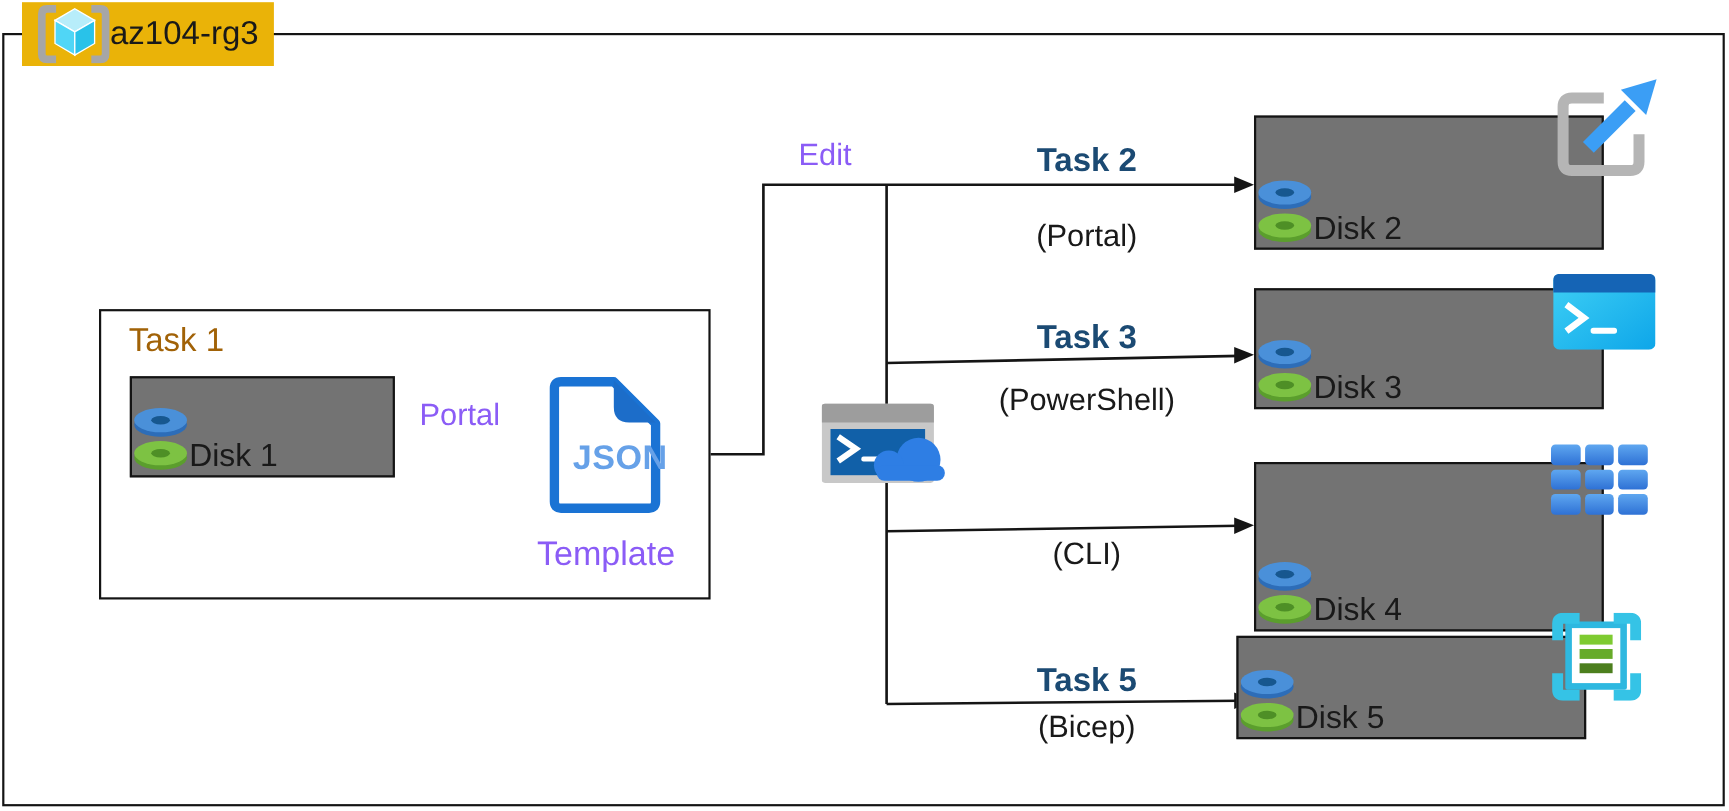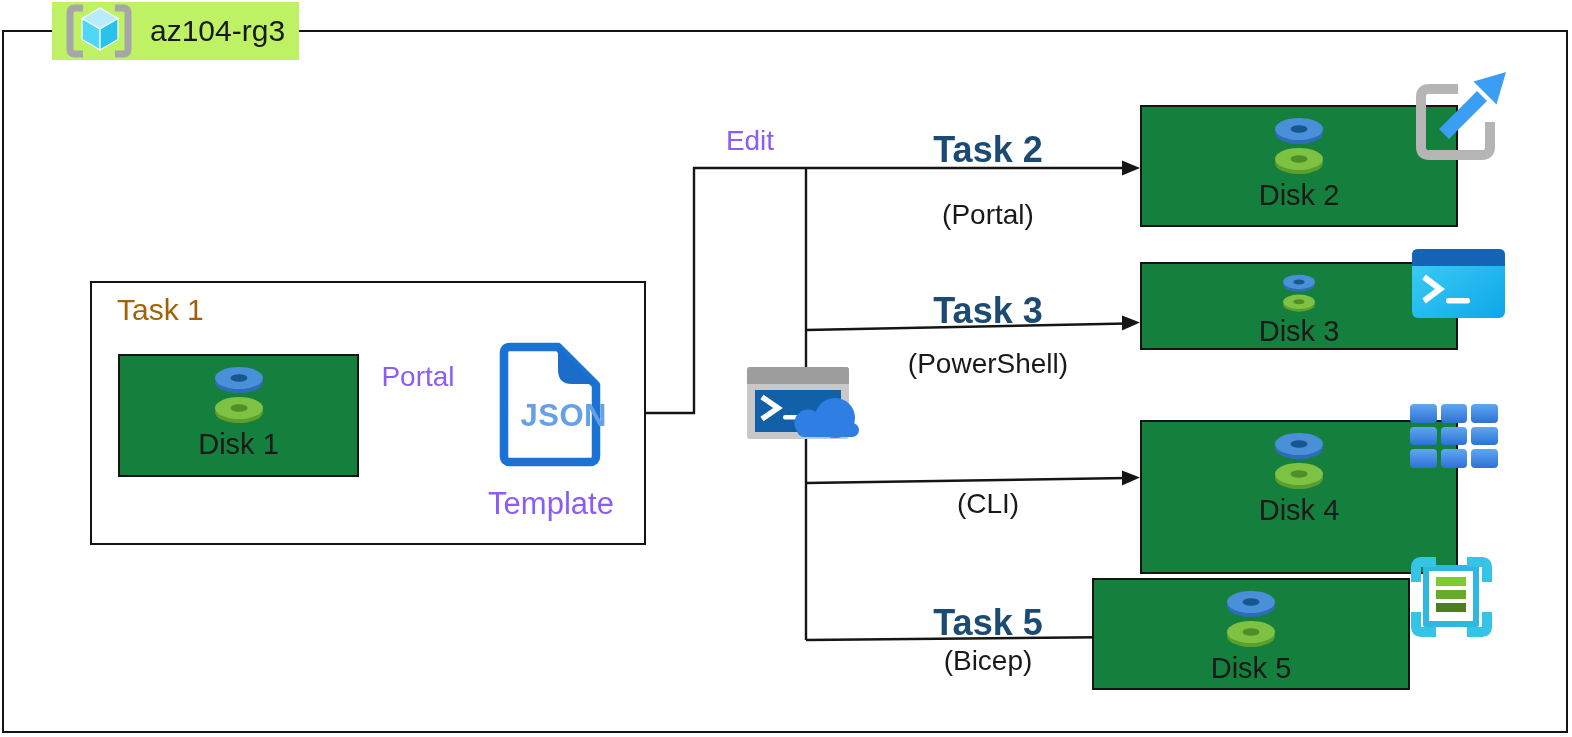--- a/index.html
+++ b/index.html
@@ -3,46 +3,46 @@
 <meta charset="utf-8">
 <style>
   * { margin:0; padding:0; box-sizing:border-box; }
   html,body { background:#ffffff; }
   body { font-family:"Liberation Sans", sans-serif; color:#191919; }
   #canvas { position:relative; width:1572px; height:737px; background:#fff; overflow:hidden; }
   .abs { position:absolute; }
 
   .outer-border { left:2px; top:30px; width:1566px; height:703px; border:2.5px solid #141414; }
 
-  .rg-header { left:52px; top:2px; height:58px; background:#bef264; display:flex; align-items:center; gap:18px; padding:0 14px; }
+  .rg-header { left:20px; top:2px; height:58px; background:#eab308; display:flex; align-items:center; padding:0 14px; }
   .rg-label { font-size:30px; color:#191919; }
 
   svg.connectors { left:0; top:0; width:1572px; height:737px; }
   svg.connectors path, svg.connectors line { stroke:#151515; stroke-width:2.4px; fill:none; }
   svg.connectors polygon { fill:#151515; }
 
   .task1-box { left:90px; top:281px; width:556px; height:264px; background:#fff; border:2.5px solid #141414; }
   .task1-title { left:117px; top:293px; font-size:30px; font-weight:normal; color:#a16207; }
 
-  .disk-box { background:#15803d; border:2.5px solid #141414; display:flex; flex-direction:column; align-items:center; }
-  .disk-box-1 { left:118px; top:342px; width:241px; height:123px; border-width:2px;margin-top:12px; }
+  .disk-box { background:#737373; border:2.5px solid #141414; display:flex; flex-direction:row; align-items:flex-end; }
+  .disk-box-1 { left:118px; top:342px; width:241px; height:92px; border-width:2px; }
   .disk-box-2 { left:1140px; top:105px; width:318px; height:122px; }
-  .disk-box-3 { left:1140px; top:262px; width:318px; height:88px; }
+  .disk-box-3 { left:1140px; top:262px; width:318px; height:110px; }
   .disk-box-4 { left:1140px; top:420px; width:318px; height:154px; }
-  .disk-box-5 { left:1092px; top:578px; width:318px; height:112px; }
+  .disk-box-5 { left:1124px; top:578px; width:318px; height:94px; }
   .disk-box .disk-glyph { margin-top:10px; }
   .disk-box .disk-label { font-size:29px; color:#191919; margin-top:0px; }
 
   .small-label { font-size:28px; color:#8b5cf6; text-align:center; }
   .export-label { left:366px; top:361px; width:104px; }
   .edit-label { left:702px; top:125px; width:96px; }
   .template-label { left:468px; top:486px; width:166px; font-size:31px; }
 
   .task-label { width:280px; left:848px; text-align:center; }
-  .task-title { font-size:36px; font-weight:bold; color:#1b4a73; }
+  .task-title { font-size:30px; font-weight:bold; color:#1b4a73; }
   .task-method { font-size:28px; color:#191919; }
   .t2-title { top:129px; } .t2-method { top:171px;margin-top:28px; }
   .t3-title { top:290px; } .t3-method { top:316px;margin-top:32px; }
   .t4-title { top:445px; } .t4-method { top:488px; }
   .t5-title { top:602px; } .t5-method { top:645px; }
 
   .json-icon { left:494px; top:339px; }
   .json-filetype { left:494px; top:398px; width:113px; text-align:right; font-size:31px; font-weight:bold; color:#66a1e8; letter-spacing:0.5px; }
 
   .portal-icon { left:1408px; top:62px; }

